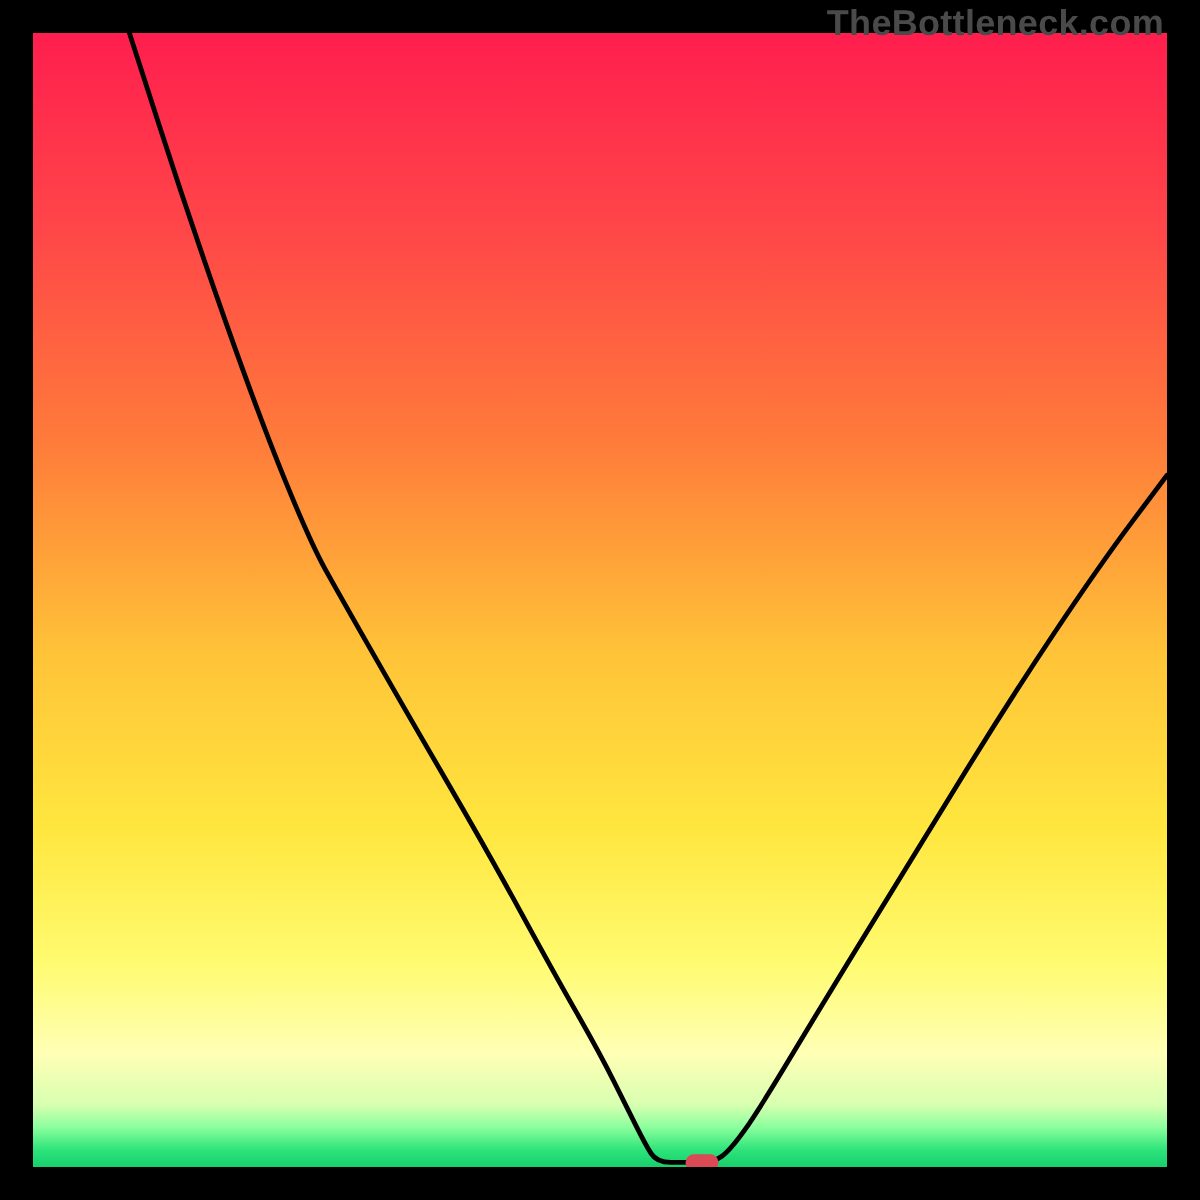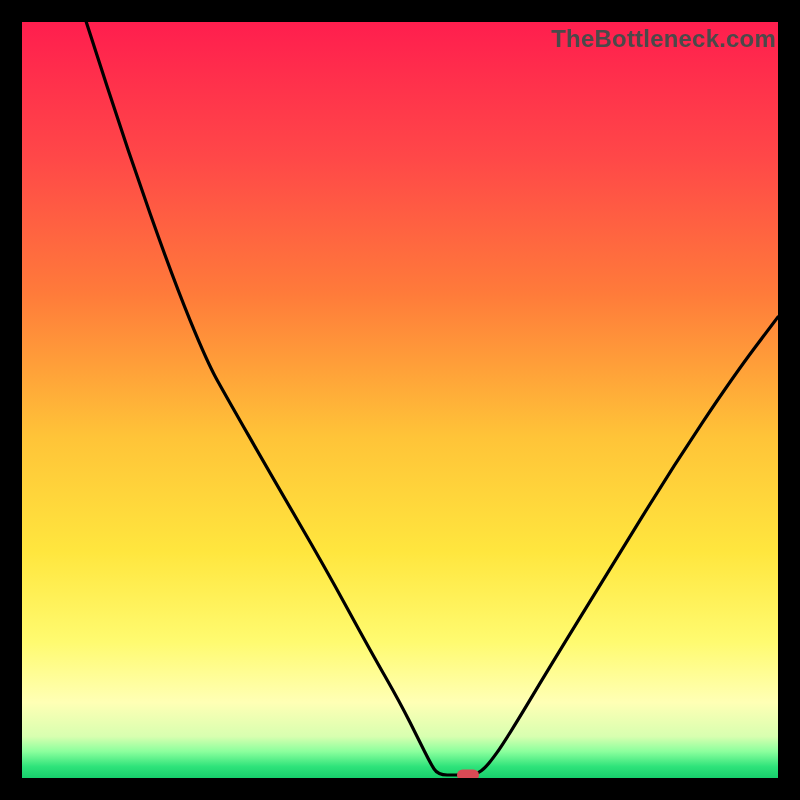--- a/index.html
+++ b/index.html
@@ -28,21 +28,20 @@
   }
   .watermark {
     position: absolute;
     top: 2px;
     right: 24px;
     color: #4a4a4a;
     font-size: 24px;
     font-weight: 600;
     letter-spacing: 0.2px;
     user-select: none;
-    margin-top: 23px;
   }
   svg.lines {
     position: absolute;
     left: 0;
     top: 0;
     width: 100%;
     height: 100%;
     overflow: visible;
   }
   .marker {

